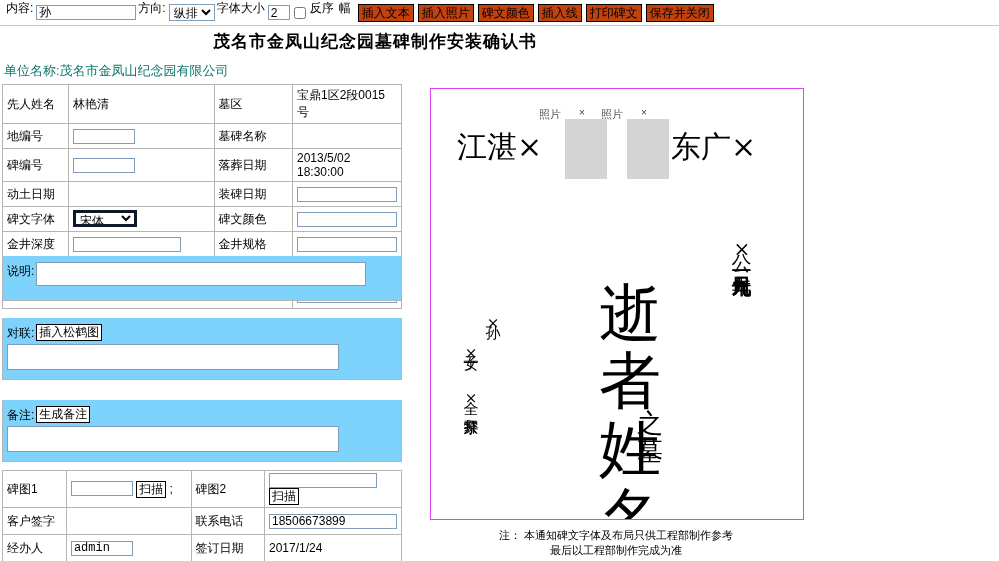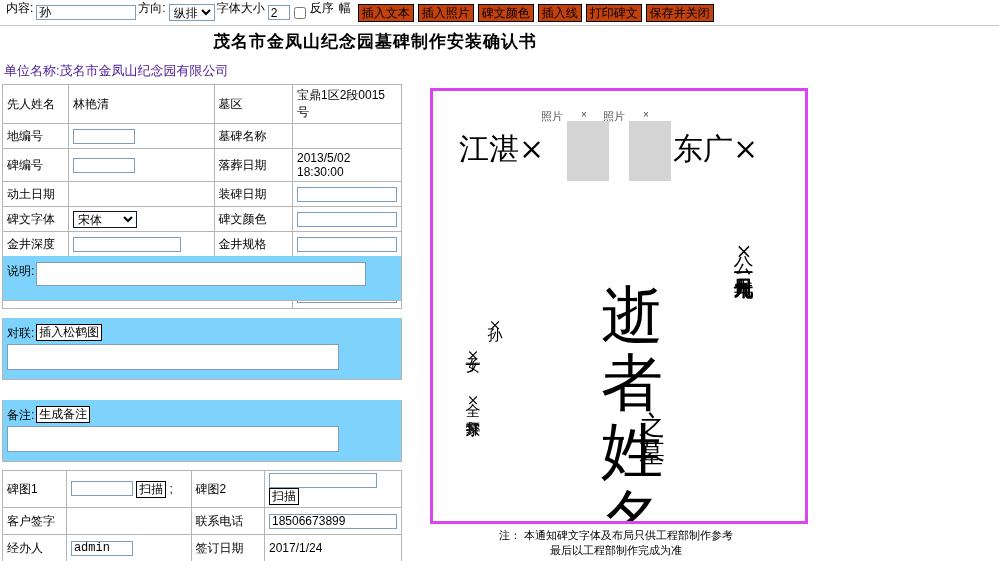--- a/index.html
+++ b/index.html
@@ -84,21 +84,21 @@
     font-family: "DejaVu Serif", serif;
     font-weight: bold;
     font-size: 17px;
     letter-spacing: 1px;
     color: #000;
   }
   .company-line {
     position: absolute;
     left: 4px; top: 62px;
     font-size: 13px;
-    color: #4c1d95;
+    color: #0f766e;
     text-align: center;
   }
 
   
   .form {
     position: absolute;
     left: 2px; top: 84px;
     width: 400px;
     border: 1px solid #b5b5b5;
     border-collapse: collapse;
@@ -119,21 +119,21 @@
     font-size: 12px;
     box-sizing: border-box;
     padding: 0 2px;
     font-family: "Liberation Sans", sans-serif;
   }
   .w62 { width: 62px; }
   .w100 { width: 100px; }
   .w108 { width: 108px; }
   .w120 { width: 128px; }
   .f-select {
-    border: 1px solid #0f172a;
+    border: 3px solid #0f172a;
     background: #fff;
     height: 17px;
     font-size: 12px;
     width: 64px;
     box-sizing: border-box;
     font-family: "Liberation Sans", sans-serif;
   }
   .plain-text { font-size: 12px; }
 
   
@@ -193,21 +193,21 @@
     font-family: "Liberation Mono", monospace;
     font-size: 12px;
   }
 
   
   .preview {
     position: absolute;
     left: 430px; top: 88px;
     width: 372px;
     height: 430px;
-    border: 3px solid #d946ef;
+    border: 1px solid #d946ef;
     background: #fff;
     overflow: hidden;
   }
   .ph-label {
     position: absolute;
     font-size: 11px;
     color: #555;
   }
   .ph-box {
     position: absolute;

